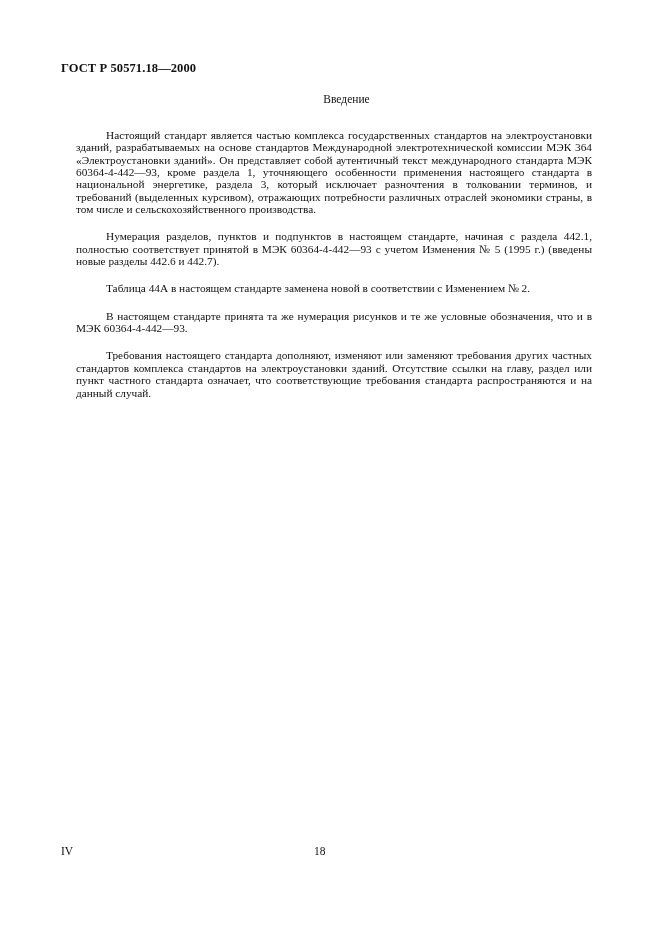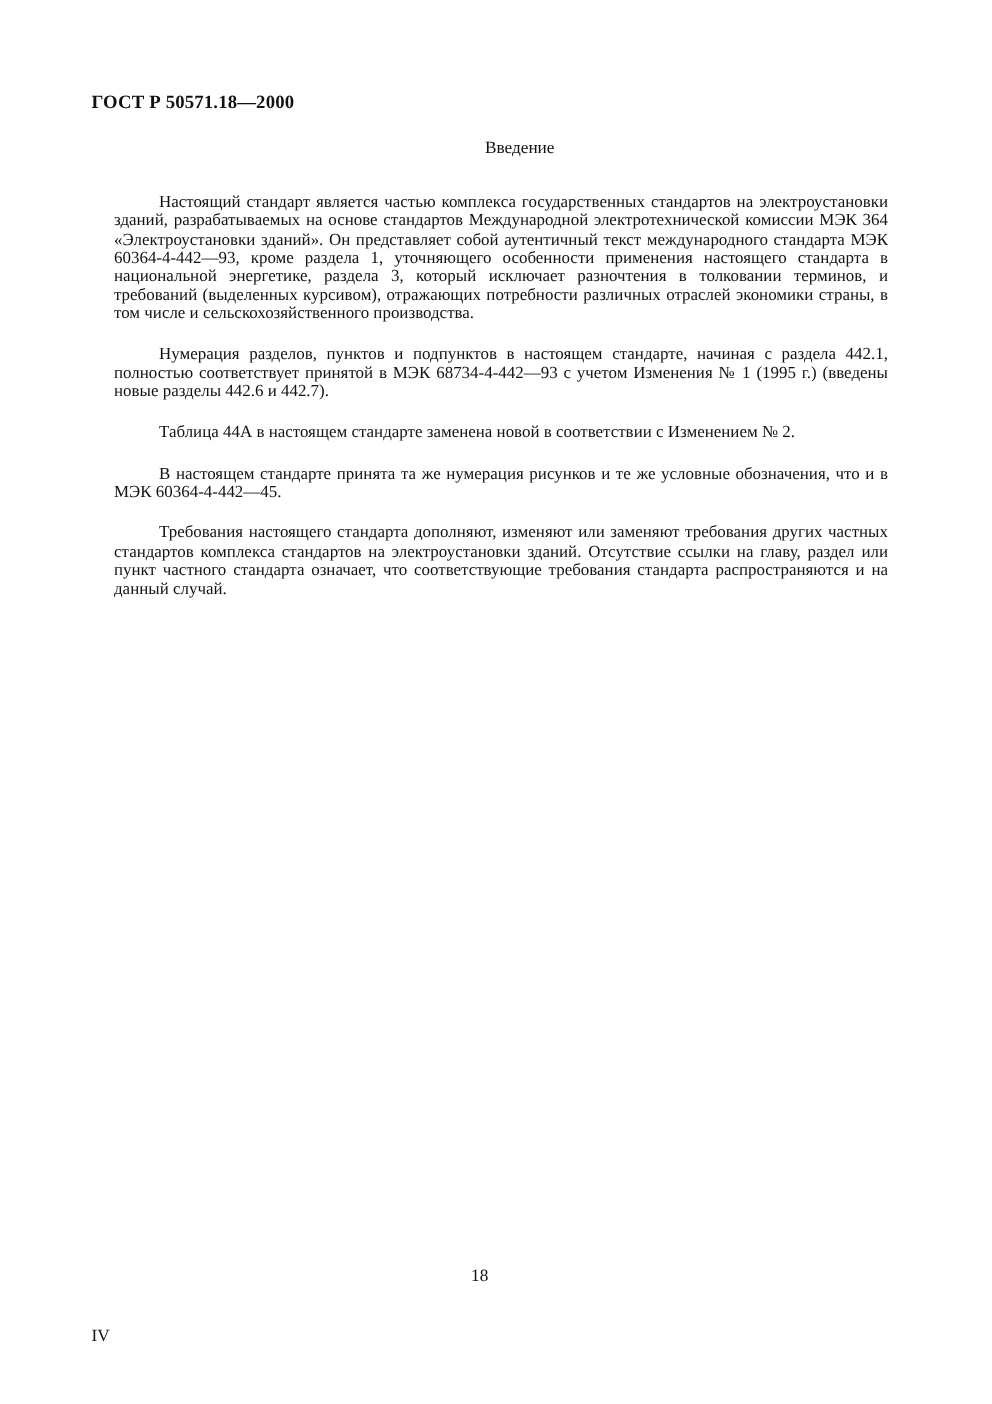--- a/index.html
+++ b/index.html
@@ -2,32 +2,32 @@
 <html><head>
 <meta charset="utf-8">
 <style>
   html, body { margin: 0; padding: 0; background: #ffffff; }
   body { width: 661px; height: 936px; position: relative; overflow: hidden;
          font-family: "Liberation Serif", "DejaVu Serif", serif; color: #111; }
   .header { position: absolute; left: 61px; top: 61px; font-weight: bold; font-size: 12.5px; letter-spacing: 0.1px; text-align: center; }
   .title { position: absolute; left: 16px; width: 661px; top: 93px; text-align: center; font-size: 11.5px; }
   .body { position: absolute; left: 61px; width: 546px; top: 114px; font-size: 11.3px; line-height: 12.35px; }
   .body p { margin: 15px; text-indent: 30px; text-align: justify; }
-  .footer-left { position: absolute; left: 61px; top: 845px; font-size: 11.5px; margin-top: 40px; }
+  .footer-left { position: absolute; left: 61px; top: 845px; font-size: 11.5px; }
   .footer-page { position: absolute; left: 314px; top: 845px; font-size: 11.5px; text-align: center; }
 </style>
 </head>
 <body>
 
 <div class="header">ГОСТ Р 50571.18—2000</div>
 
 <div class="title">Введение</div>
 
 <div class="body">
   <p>Настоящий стандарт является частью комплекса государственных стандартов на электроустановки зданий, разрабатываемых на основе стандартов Международной электротехнической комиссии МЭК 364 «Электроустановки зданий». Он представляет собой аутентичный текст международного стандарта МЭК 60364-4-442—93, кроме раздела 1, уточняющего особенности применения настоящего стандарта в национальной энергетике, раздела 3, который исключает разночтения в толковании терминов, и требований (выделенных курсивом), отражающих потребности различных отраслей экономики страны, в том числе и сельскохозяйственного производства.</p>
-  <p>Нумерация разделов, пунктов и подпунктов в настоящем стандарте, начиная с раздела 442.1, полностью соответствует принятой в МЭК 68734-4-442—93 с учетом Изменения № 1 (1995 г.) (введены новые разделы 442.6 и 442.7).</p>
+  <p>Нумерация разделов, пунктов и подпунктов в настоящем стандарте, начиная с раздела 442.1, полностью соответствует принятой в МЭК 60364-4-442—93 с учетом Изменения № 5 (1995 г.) (введены новые разделы 442.6 и 442.7).</p>
   <p>Таблица 44А в настоящем стандарте заменена новой в соответствии с Изменением № 2.</p>
-  <p>В настоящем стандарте принята та же нумерация рисунков и те же условные обозначения, что и в МЭК 60364-4-442—45.</p>
+  <p>В настоящем стандарте принята та же нумерация рисунков и те же условные обозначения, что и в МЭК 60364-4-442—93.</p>
   <p>Требования настоящего стандарта дополняют, изменяют или заменяют требования других частных стандартов комплекса стандартов на электроустановки зданий. Отсутствие ссылки на главу, раздел или пункт частного стандарта означает, что соответствующие требования стандарта распространяются и на данный случай.</p>
 </div>
 
 <div class="footer-left">IV</div>
 <div class="footer-page">18</div>
 
 </body></html>

